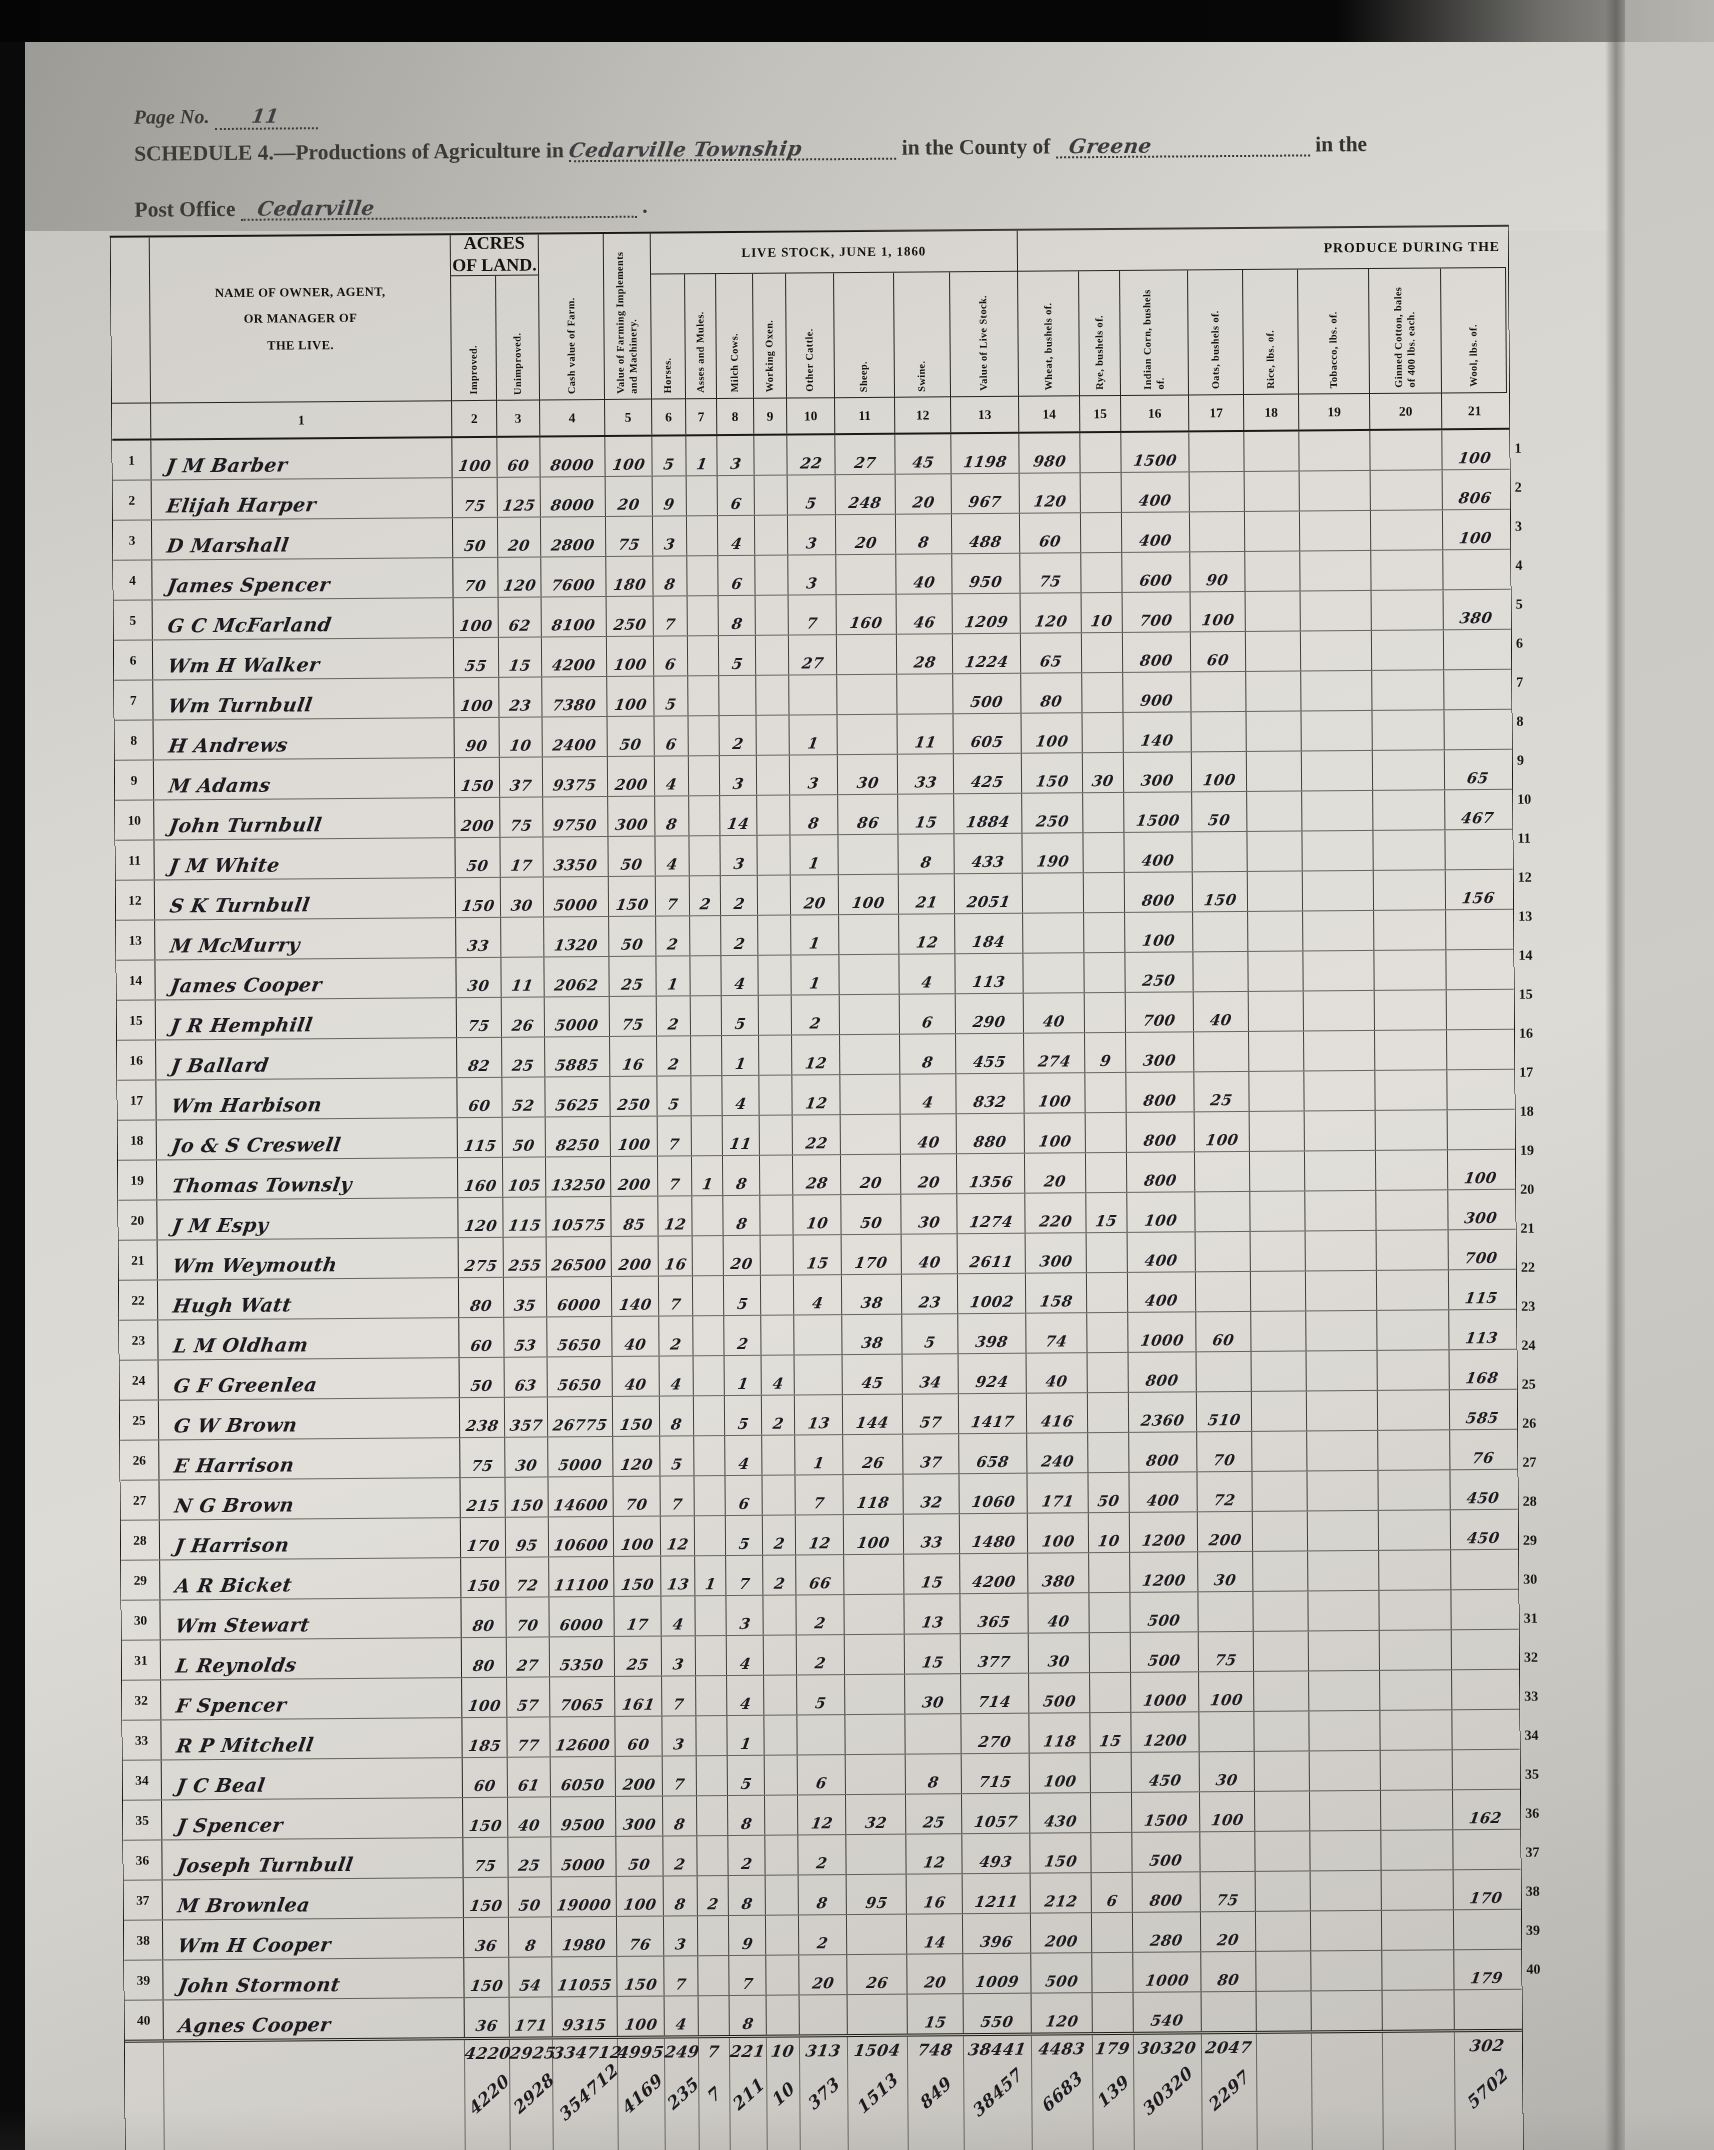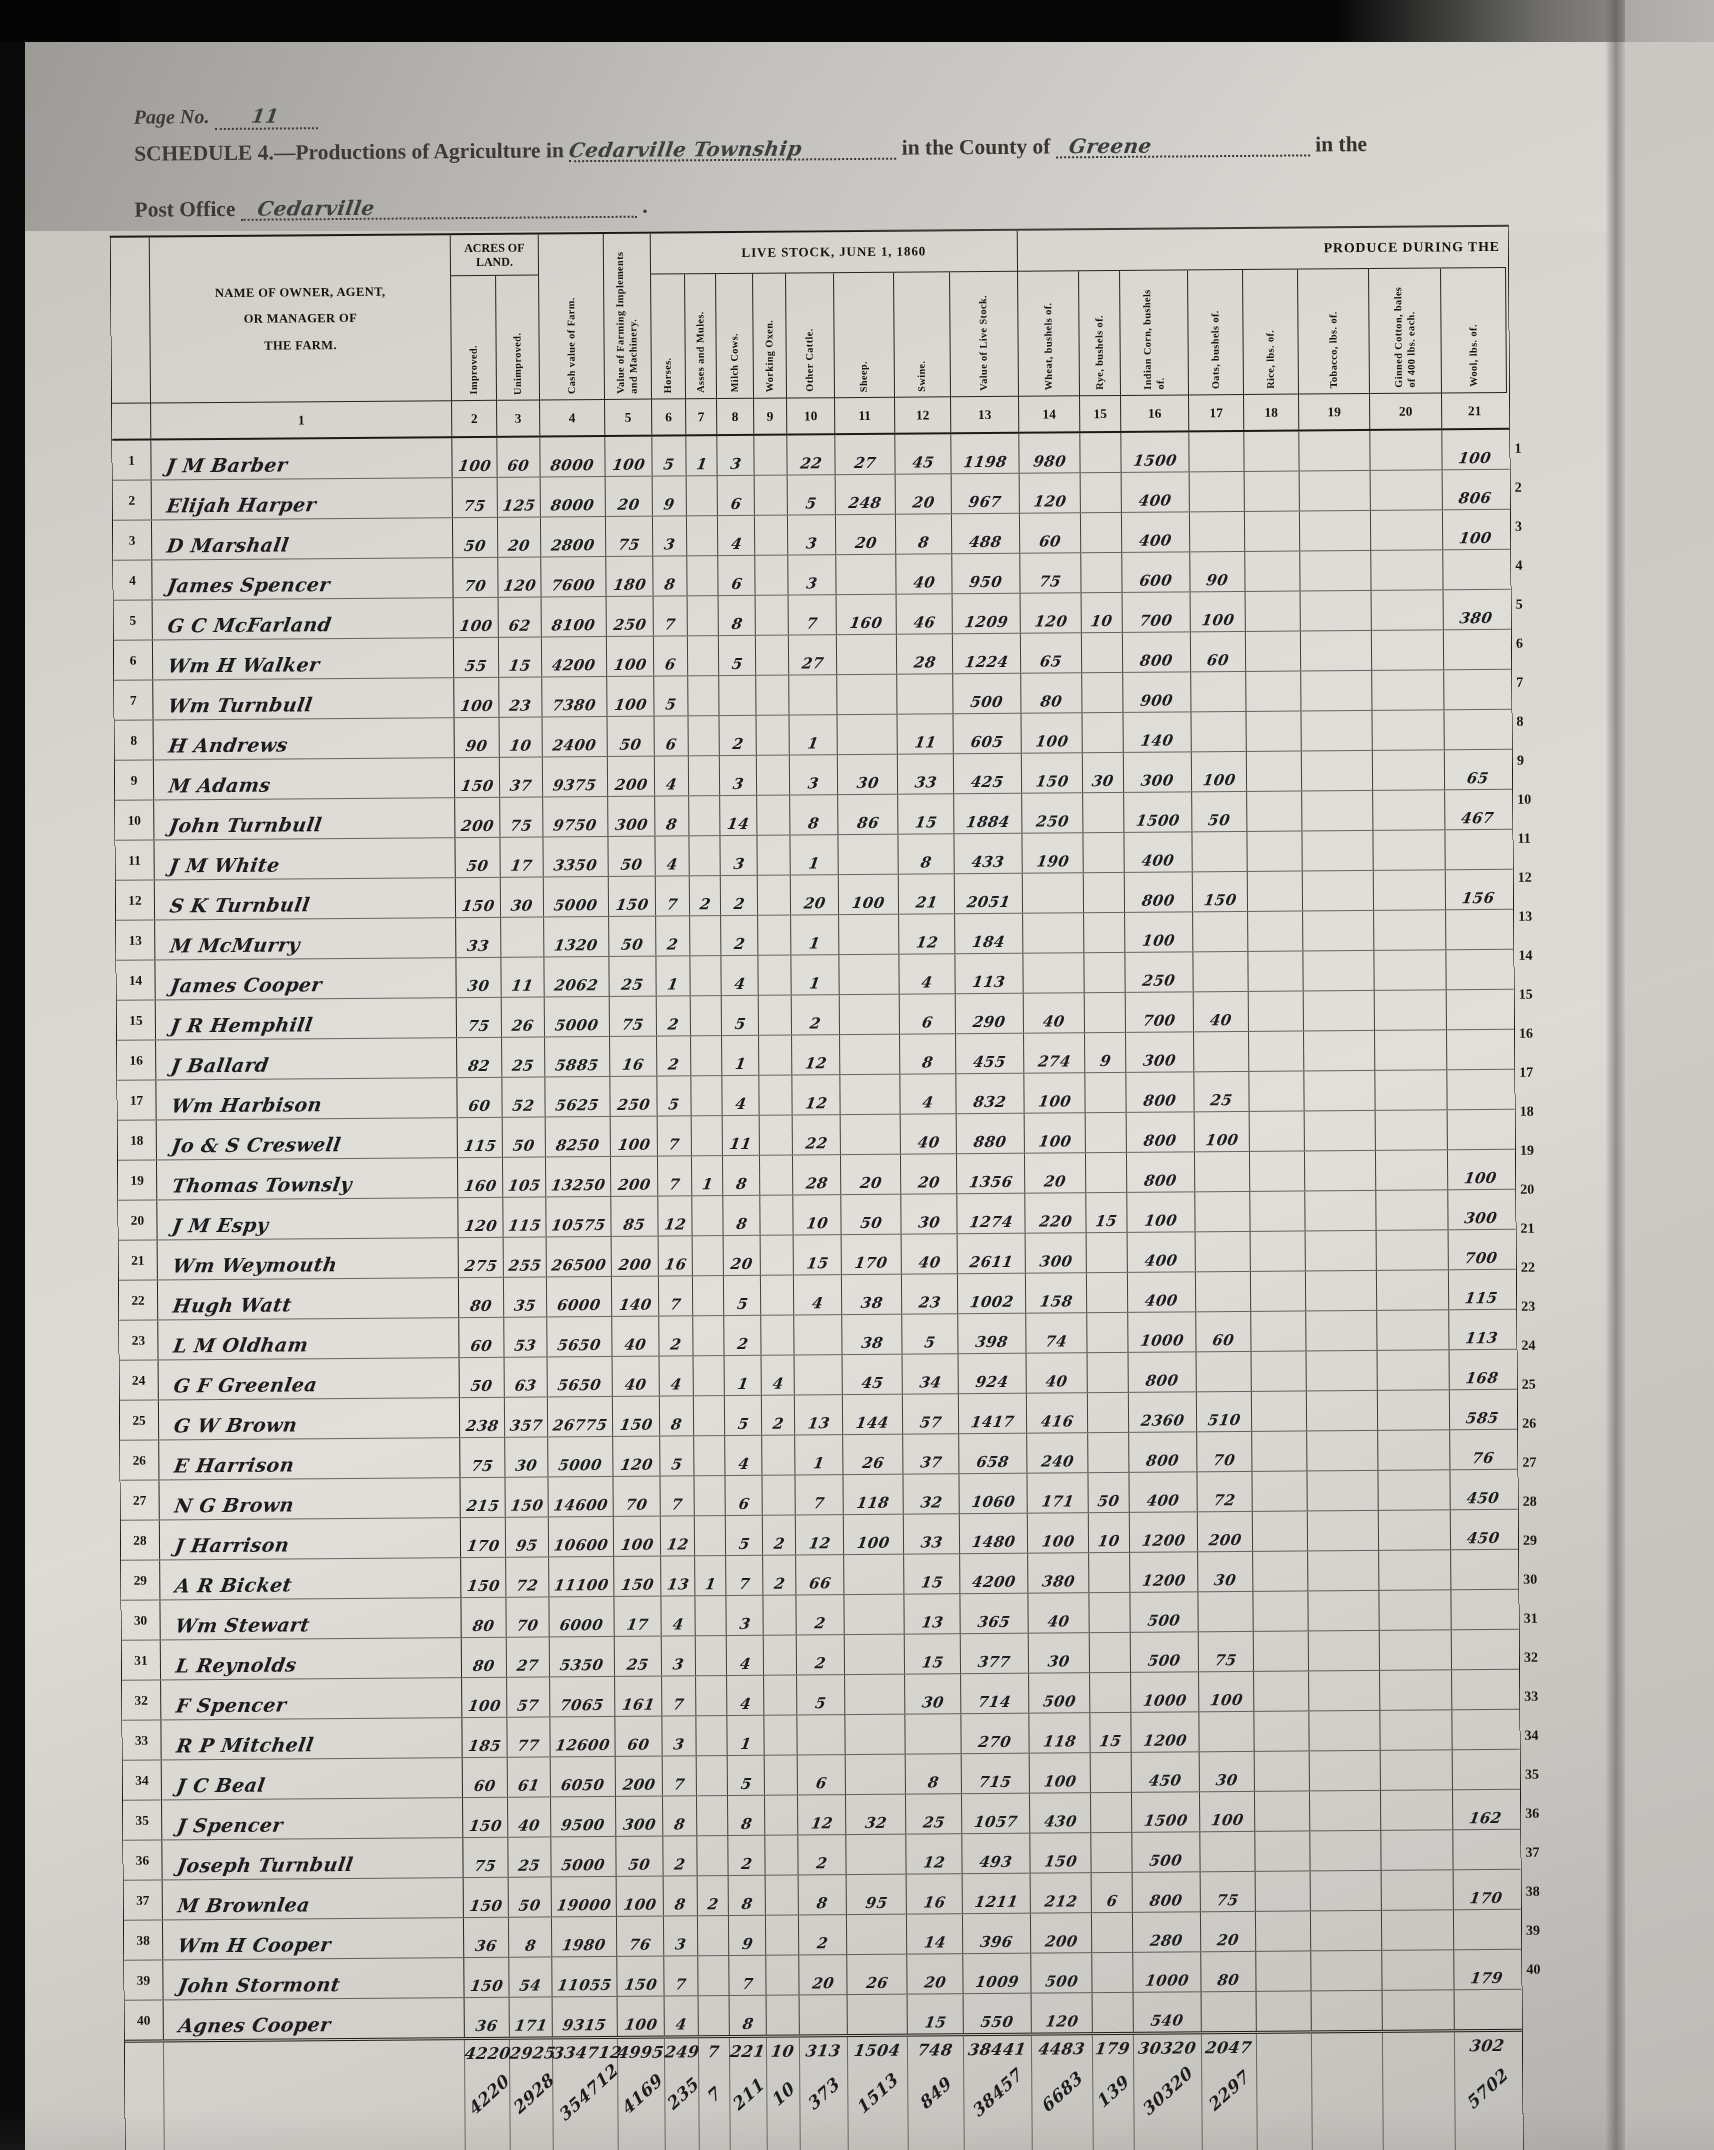--- a/index.html
+++ b/index.html
@@ -37,21 +37,21 @@
          background:rgba(248,246,240,.18);}
   .hdr{display:grid;grid-template-columns:var(--cols);grid-template-rows:41px 124px 36px;border-bottom:2.6px double #1c1a14;}
   .hcell{border-right:0.9px solid #26241d;}
   .h-leftnum{grid-column:1;grid-row:1/3;}
   .h-leftnum-n{grid-column:1;grid-row:3;border-top:1.3px solid #26241d;}
   .h-name{grid-column:2;grid-row:1/3;display:flex;flex-direction:column;align-items:center;justify-content:center;
           text-align:center;font-size:12.5px;font-weight:bold;line-height:2.1;letter-spacing:0.4px;}
   .h-name-n{grid-column:2;grid-row:3;}
   .strip{display:flex;align-items:center;justify-content:center;text-align:center;
          font-weight:bold;border-bottom:1.3px solid #26241d;}
-  .strip-acres{grid-column:3/5;grid-row:1;font-size:12px;line-height:1.2;}
+  .strip-acres{grid-column:3/5;grid-row:1;font-size:18px;line-height:1.2;}
   .strip-ls{grid-column:7/15;grid-row:1;font-size:13px;letter-spacing:0.9px;}
   .strip-prod{grid-column:15/23;grid-row:1;font-size:13.8px;justify-content:flex-end;padding-right:6px;letter-spacing:0.9px;border-right:none;}
   .vcell{display:flex;align-items:flex-end;justify-content:center;padding:2.6px 0.9px 5.2px 0.9px;overflow:hidden;}
   .vcell span{writing-mode:vertical-rl;transform:rotate(180deg);
               font-weight:bold;font-size:10.3px;line-height:1.25;letter-spacing:0.4px;max-height:113px;}
   .vtall span{max-height:151px;}
   .ncell{display:flex;align-items:center;justify-content:center;font-weight:bold;font-size:13.3px;border-top:1.3px solid #26241d;}
   .hdr > .hcell:nth-last-child(1){border-right:none;}
 
   .rows{border-bottom:3px double #1c1a14;}
@@ -98,21 +98,21 @@
       <span>.</span>
     </div>
 
     <div class="sheet print">
       <div class="hdr" id="hdr">
         <div class="hcell h-leftnum"></div>
         <div class="hcell h-leftnum-n"></div>
         <div class="hcell h-name">
           <span>NAME OF OWNER, AGENT,</span>
           <span>OR MANAGER OF</span>
-          <span>THE FARM.</span>
+          <span>THE LIVE.</span>
         </div>
         <div class="hcell h-name-n ncell">1</div>
         <div class="hcell strip strip-acres">ACRES OF LAND.</div>
         <div class="hcell strip strip-ls">LIVE STOCK, JUNE 1, 1860</div>
         <div class="strip strip-prod">PRODUCE DURING THE</div>
       <div class="hcell vcell" style="grid-area: 2 / 3;">
             <span>Improved.</span>
           </div>
           <div class="hcell ncell" style="grid-area: 3 / 3;">2</div>
           <div class="hcell vcell" style="grid-area: 2 / 4;">

